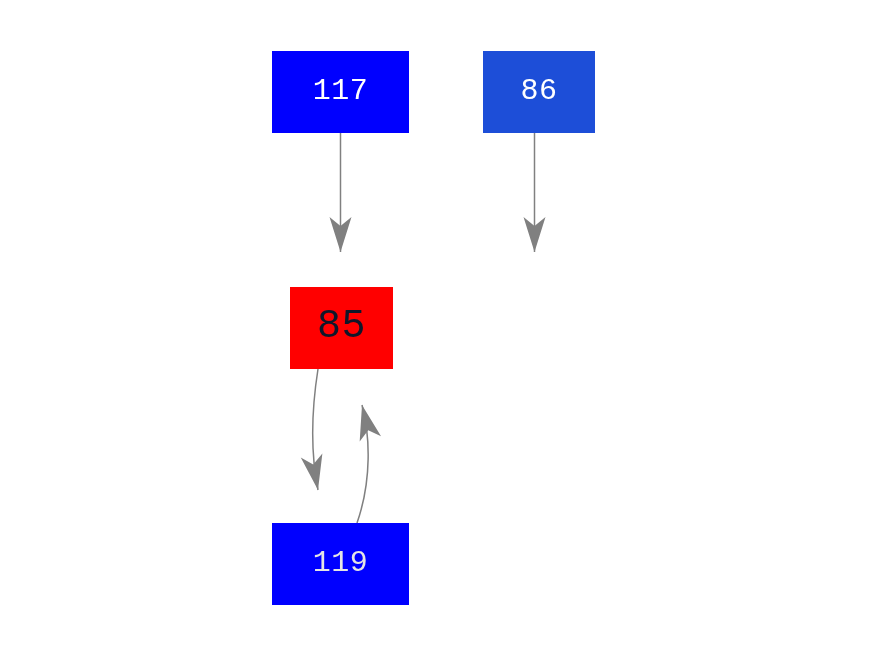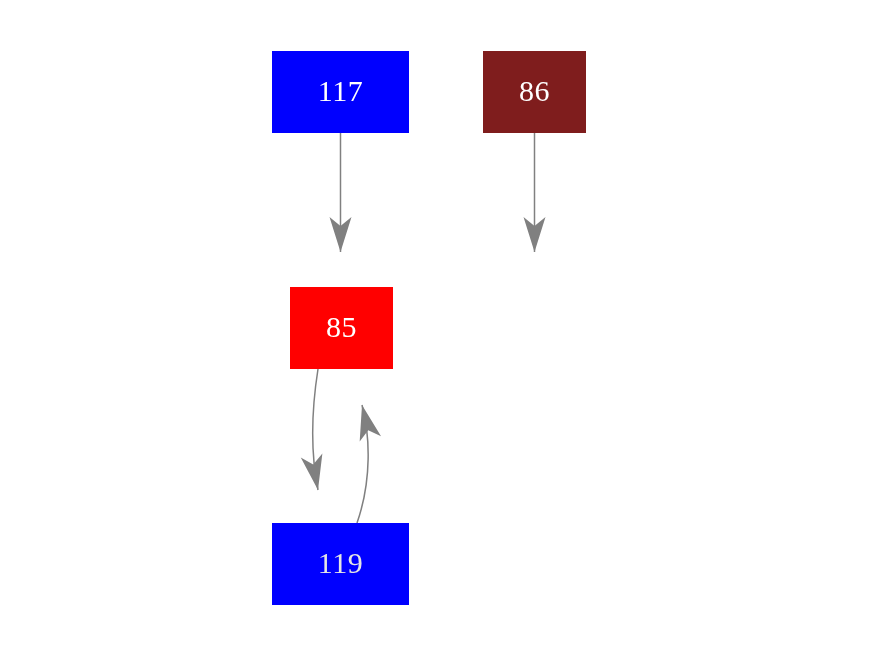--- a/index.html
+++ b/index.html
@@ -6,21 +6,21 @@
     margin: 0;
     padding: 0;
     background: #ffffff;
   }
   #canvas {
     position: relative;
     width: 875px;
     height: 656px;
     background: #ffffff;
     overflow: hidden;
-    font-family: Liberation Serif, serif;
+    font-family: Liberation Mono, monospace;
     border-radius: 15px;
   }
   #edge-layer {
     position: absolute;
     left: 0;
     top: 0;
     width: 875px;
     height: 656px;
     pointer-events: none;
   }
@@ -54,23 +54,23 @@
       <path d="M 0 0 L -35 -11 L -26 0  L -35 11 Z" fill="#808080" transform="translate(534.5,252) rotate(90)"></path>
       <path d="M 318 369 C 310 420 312 460 318 490" fill="none" stroke="#808080" stroke-width="1.5"></path>
       <path d="M 0 0 L -35 -11 L -26 0  L -35 11 Z" fill="#808080" transform="translate(318,490) rotate(79.40096827761208)"></path>
       <path d="M 357 523 C 372 480 370 435 362 405" fill="none" stroke="#808080" stroke-width="1.5"></path>
       <path d="M 0 0 L -35 -11 L -26 0  L -35 11 Z" fill="#808080" transform="translate(362,405) rotate(-103.82411874138877)"></path>
     </svg>
 
   <div class="node" style="left: 272px; top: 51px; width: 137px; height: 82px; background: rgb(0, 0, 255); color: rgb(255, 255, 255); font-size: 30px;">
     <span class="node-label">117</span>
   </div>
-  <div class="node" style="left: 483px; top: 51px; width: 103px; height: 82px; background: #7f1d1d; color: rgb(255, 255, 255); font-size: 30px;">
+  <div class="node" style="left: 483px; top: 51px; width: 112px; height: 82px; background: #1d4ed8; color: rgb(255, 255, 255); font-size: 30px;">
     <span class="node-label">86</span>
   </div>
-  <div class="node" style="left: 290px; top: 287px; width: 103px; height: 82px; background: rgb(255, 0, 0); color: #ffffff; font-size: 30px;">
+  <div class="node" style="left: 290px; top: 287px; width: 103px; height: 82px; background: rgb(255, 0, 0); color: #0f172a; font-size: 40px;">
     <span class="node-label">85</span>
   </div>
   <div class="node" style="left: 272px; top: 523px; width: 137px; height: 82px; background: rgb(0, 0, 255); color: #e5e5e5; font-size: 30px;">
     <span class="node-label">119</span>
   </div>
 
 </div>
 
 </body></html>

